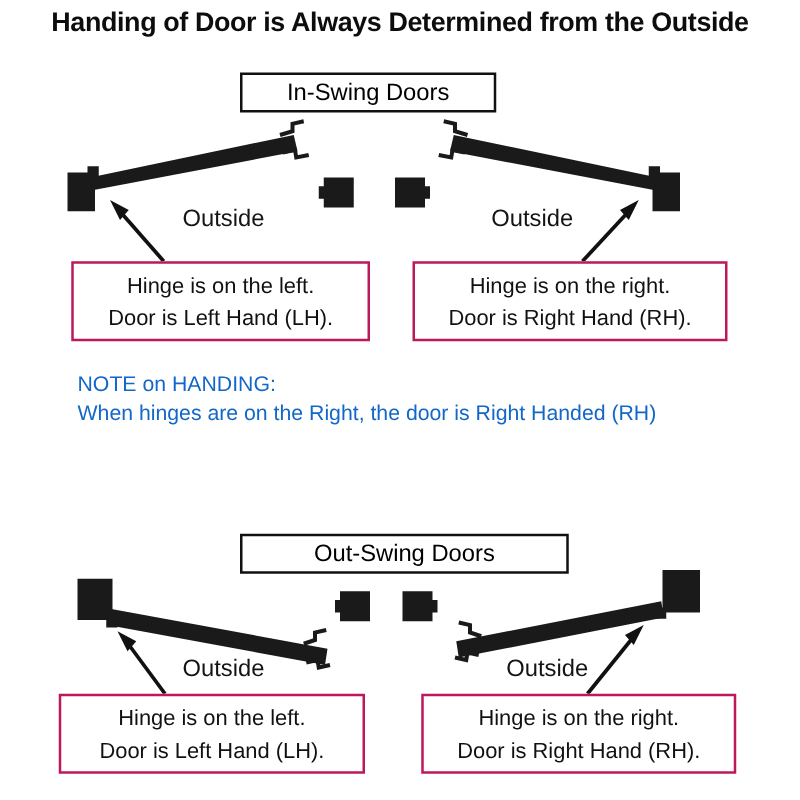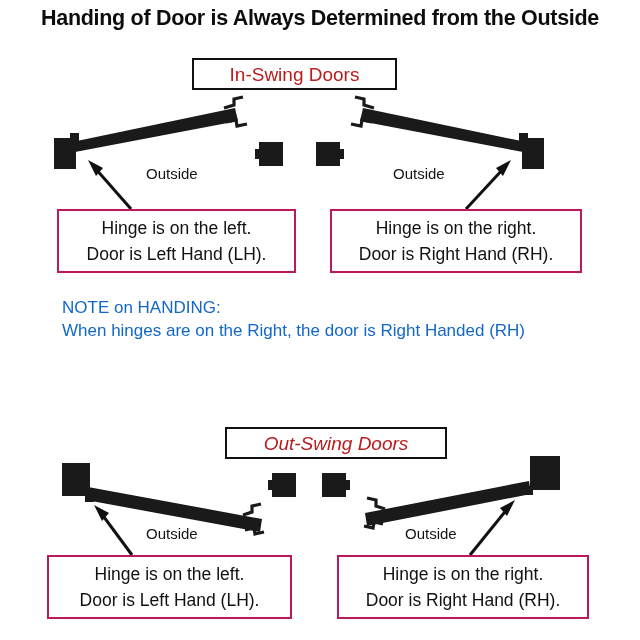--- a/index.html
+++ b/index.html
@@ -35,26 +35,26 @@
     white-space: nowrap;
   }
 
   
   .section-box {
     border: 2px solid #111111;
     background: #ffffff;
     box-sizing: border-box;
     text-align: center;
     font-size: 19px;
-    color: #b91c1c;
+    color: #000000;
     line-height: 30px;
     height: 32px;
   }
   #inswing-box { left: 192px; top: 58px; width: 205px; }
-  #outswing-box { left: 225px; top: 427px; width: 222px; font-style: italic; }
+  #outswing-box { left: 192px; top: 427px; width: 263px; }
 
   
   .callout {
     border: 2px solid #be185d;
     background: #ffffff;
     box-sizing: border-box;
     text-align: center;
     font-size: 17.5px;
     color: #111111;
     padding-top: 4px;
@@ -63,21 +63,21 @@
   }
   .callout .line { display: block; }
 
   #callout-in-left   { left: 57px;  top: 209px; width: 239px; height: 64px; }
   #callout-in-right  { left: 330px; top: 209px; width: 252px; height: 64px; }
   #callout-out-left  { left: 47px;  top: 555px; width: 245px; height: 64px; }
   #callout-out-right { left: 337px; top: 555px; width: 252px; height: 64px; }
 
   
   .outside-label {
-    font-size: 15px;
+    font-size: 19px;
     color: #141414;
     white-space: nowrap;
   }
   #outside-in-left   { left: 146px; top: 165px; }
   #outside-in-right  { left: 393px; top: 165px; }
   #outside-out-left  { left: 146px; top: 525px; }
   #outside-out-right { left: 405px; top: 525px; }
 
   
   #note-block {

